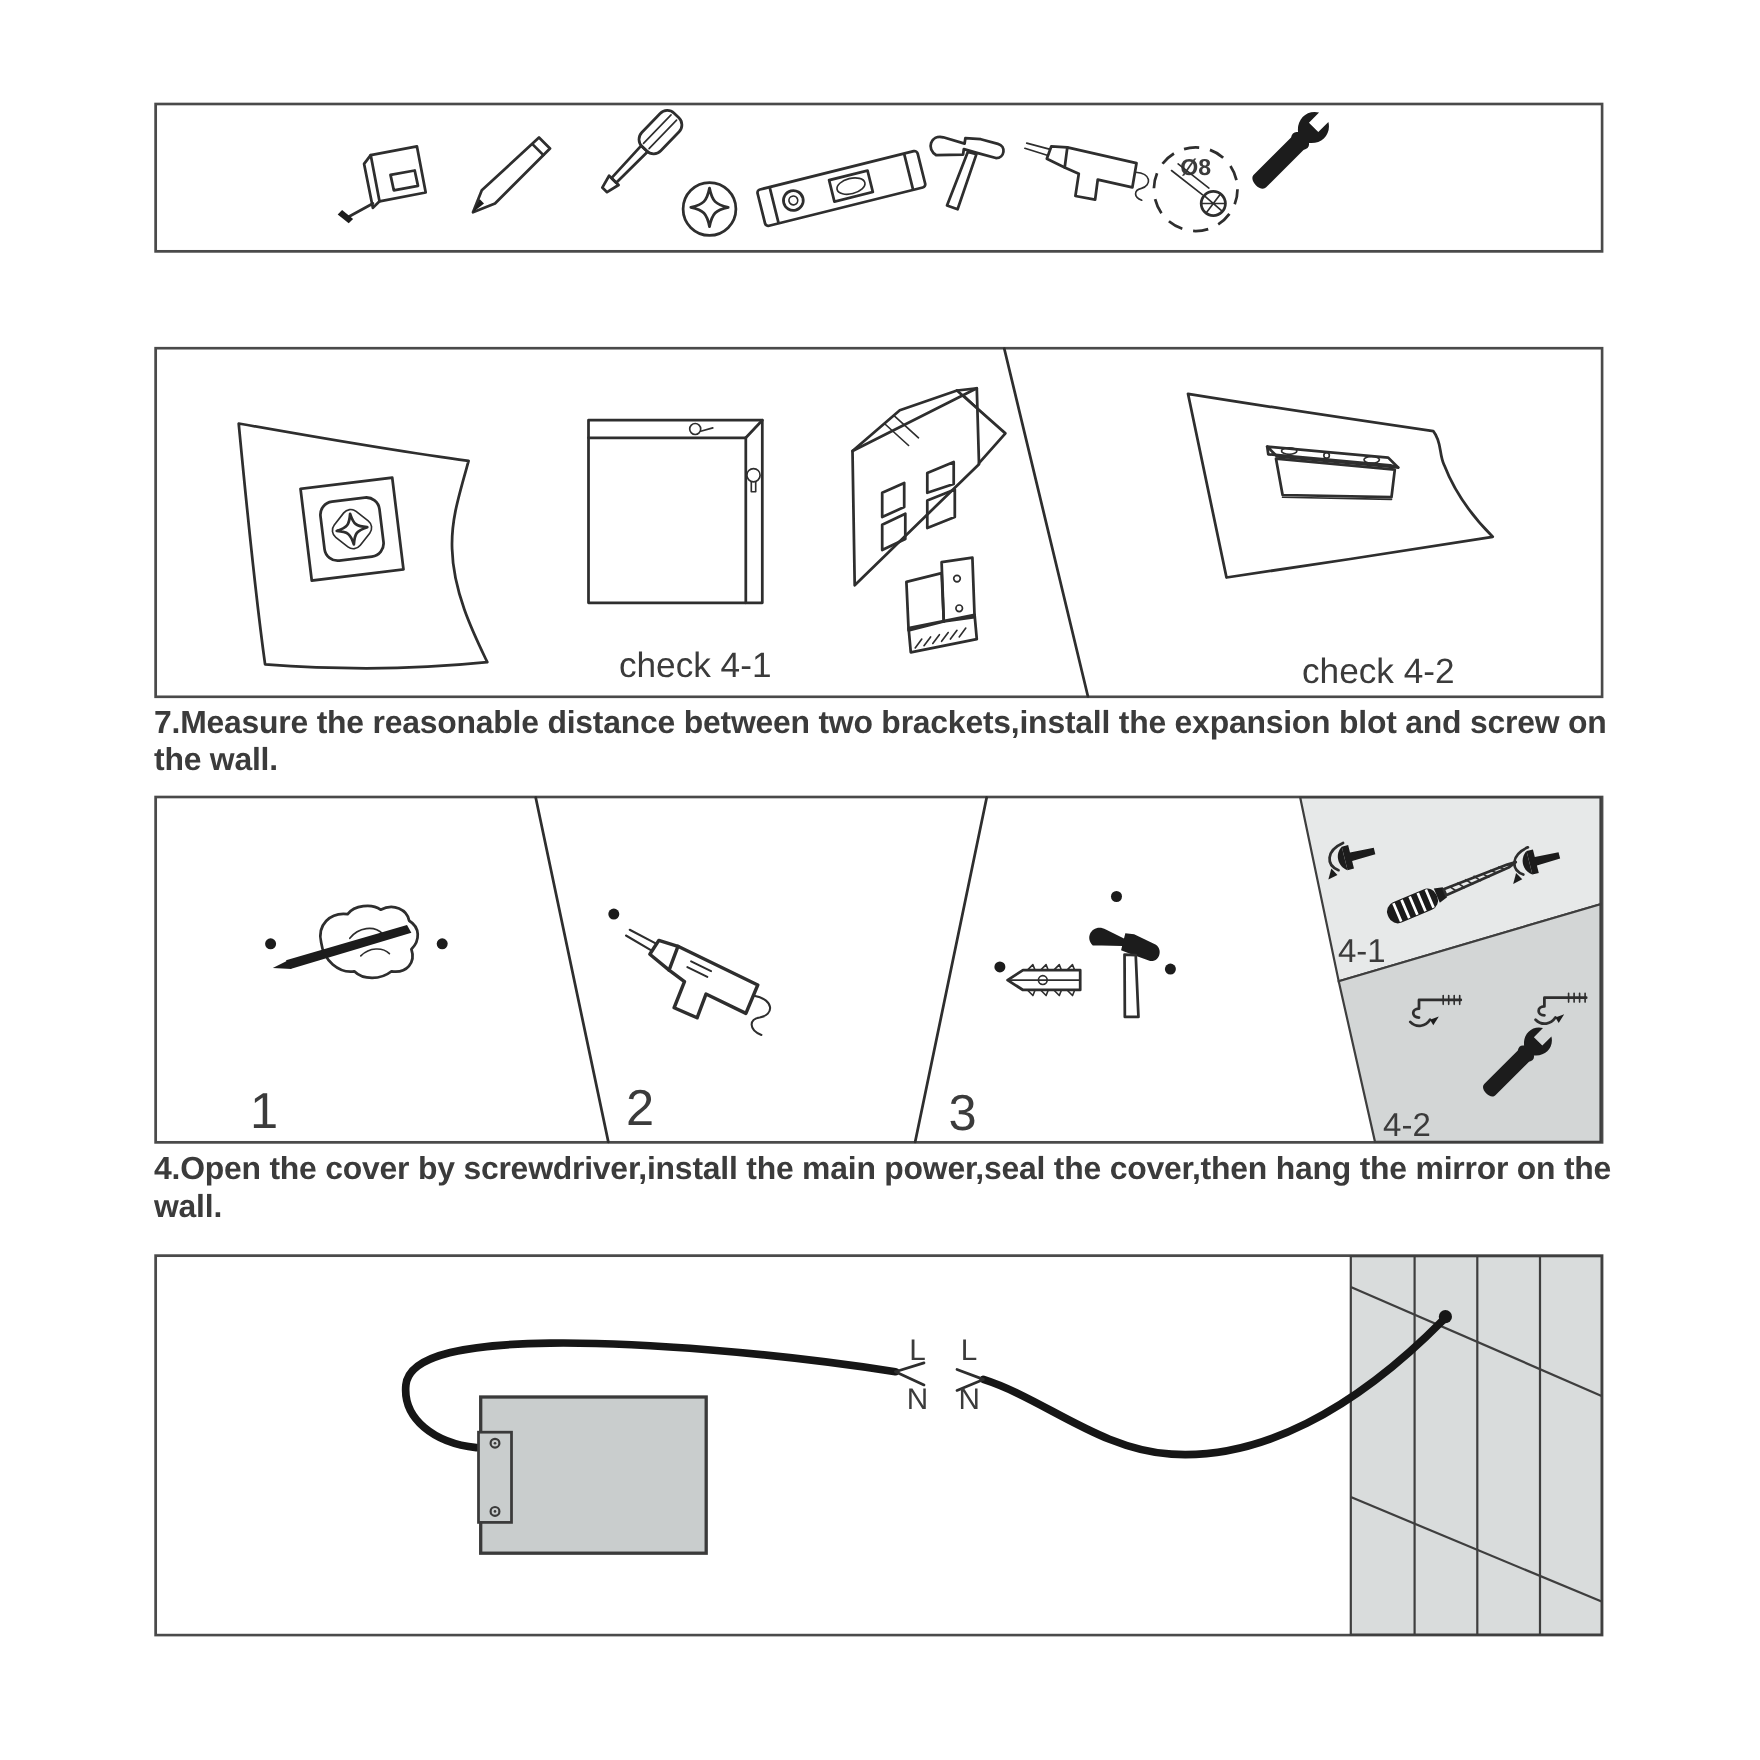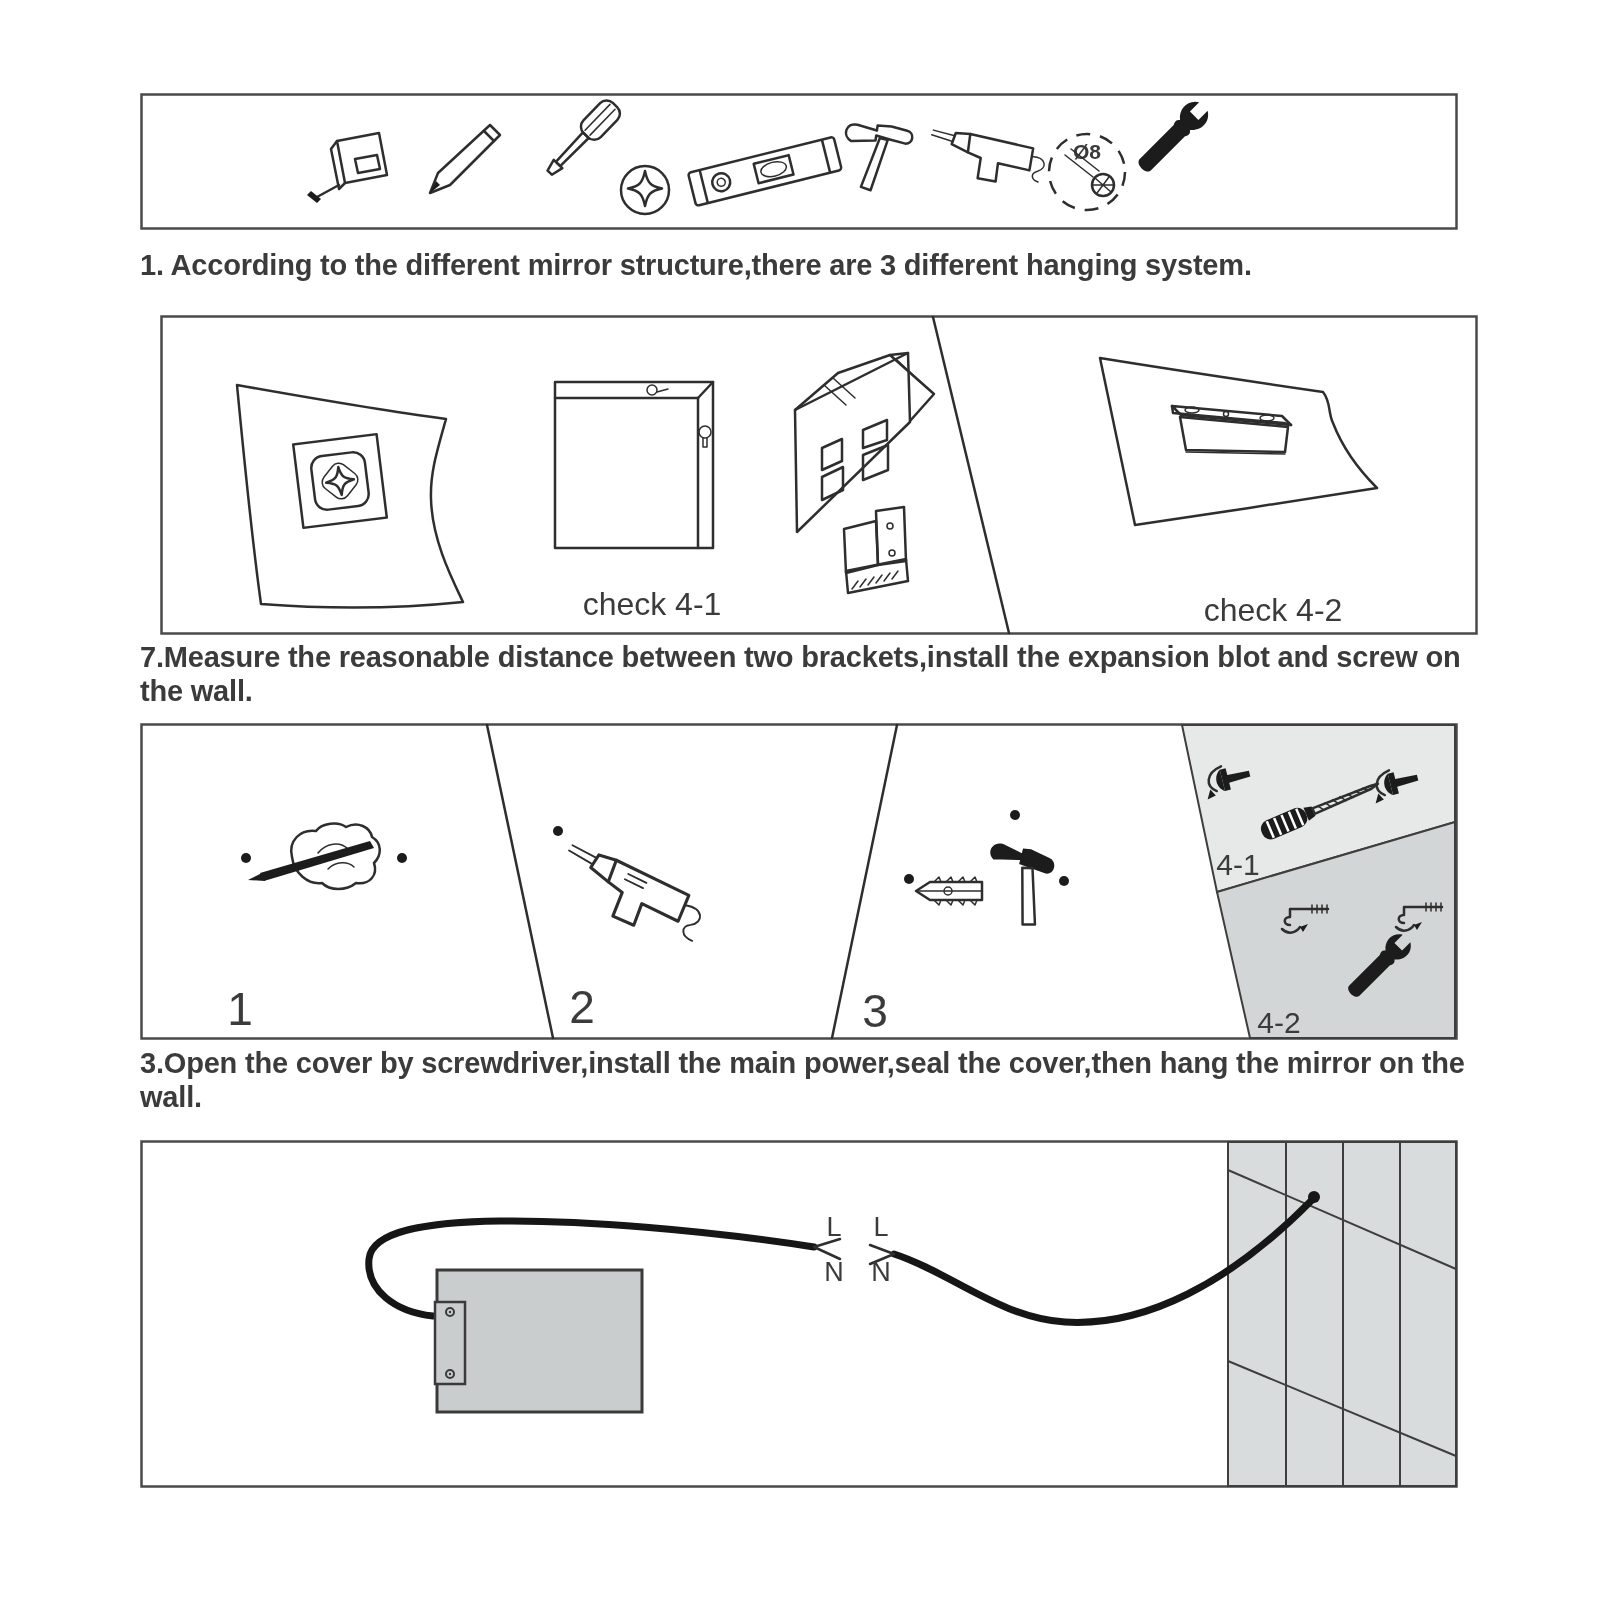--- a/index.html
+++ b/index.html
@@ -79,23 +79,22 @@
         <circle class="ln" cx="963" cy="92" r="11"></circle>
         <path class="thin" d="M955 85 L971 99 M957 100 L969 84 M952 92 L974 92"></path>
       </g>
 
       <g transform="translate(1045,32) rotate(45)">
         <path class="dark" d="M-7 0 C-16 -7 -16 -20 -6 -26 L-6 -13 L6 -13 L6 -26 C16 -20 16 -7 7 0 C10 2 10 5 8 8 L8 56 C8 63 -8 63 -8 56 L-8 8 C-10 5 -10 2 -7 0 Z"></path>
       </g>
     </svg>
   </div>
 
-  <div class="heading" style="top:248px;">1. According to the different mirror structure,there are 3 different hanging system.</div>
-
-  <div class="figbox" style="top:315px;height:320px;margin-left:20px;">
+
+  <div class="figbox" style="top:315px;height:320px;">
     <svg width="1318" height="320" viewBox="0 0 1318 320">
       <rect class="frame" x="1.5" y="1.5" width="1315" height="317"></rect>
 
       <g>
         <path class="ln" d="M77 70 C150 83 218 95 286 104 C277 136 270 158 271 184 C272 224 291 262 303 287 C235 294 168 294 101 289 C91 217 84 143 77 70 Z"></path>
         <g transform="rotate(-7 180 166)">
           <rect class="ln" x="138" y="124" width="84" height="84"></rect>
           <rect class="ln" x="153" y="139" width="54" height="54" rx="12"></rect>
           <rect class="thin" x="165" y="151" width="30" height="30" rx="8" transform="rotate(45 180 166)"></rect>
           <path class="ln" d="M180 152 C182 162 184 164 194 166 C184 168 182 170 180 180 C178 170 176 168 166 166 C176 164 178 162 180 152 Z"></path>
@@ -237,21 +236,21 @@
           <path class="dark" d="M2 12 l8 -3 -5 8 Z"></path>
         </g>
         <g transform="translate(1250,232) rotate(45) scale(0.9)">
           <path class="dark" d="M-7 0 C-16 -7 -16 -20 -6 -26 L-6 -13 L6 -13 L6 -26 C16 -20 16 -7 7 0 C10 2 10 5 8 8 L8 56 C8 63 -8 63 -8 56 L-8 8 C-10 5 -10 2 -7 0 Z"></path>
         </g>
         <text class="svgtxt" x="1139" y="310" font-size="30" text-anchor="middle">4-2</text>
       </g>
     </svg>
   </div>
 
-  <div class="heading" style="top:1046px;">3.Open the cover by screwdriver,install the main power,seal the cover,then hang the mirror on the wall.</div>
+  <div class="heading" style="top:1046px;">4.Open the cover by screwdriver,install the main power,seal the cover,then hang the mirror on the wall.</div>
 
   <div class="figbox" style="top:1140px;height:348px;">
     <svg width="1318" height="348" viewBox="0 0 1318 348">
       <rect class="frame" x="1.5" y="1.5" width="1315" height="345"></rect>
 
       <g>
         <rect x="1088" y="2" width="228" height="344" fill="#d9dcdc" stroke="#3e3e3e" stroke-width="2"></rect>
         <line x1="1146" y1="2" x2="1146" y2="346" stroke="#3e3e3e" stroke-width="2"></line>
         <line x1="1203" y1="2" x2="1203" y2="346" stroke="#3e3e3e" stroke-width="2"></line>
         <line x1="1260" y1="2" x2="1260" y2="346" stroke="#3e3e3e" stroke-width="2"></line>

